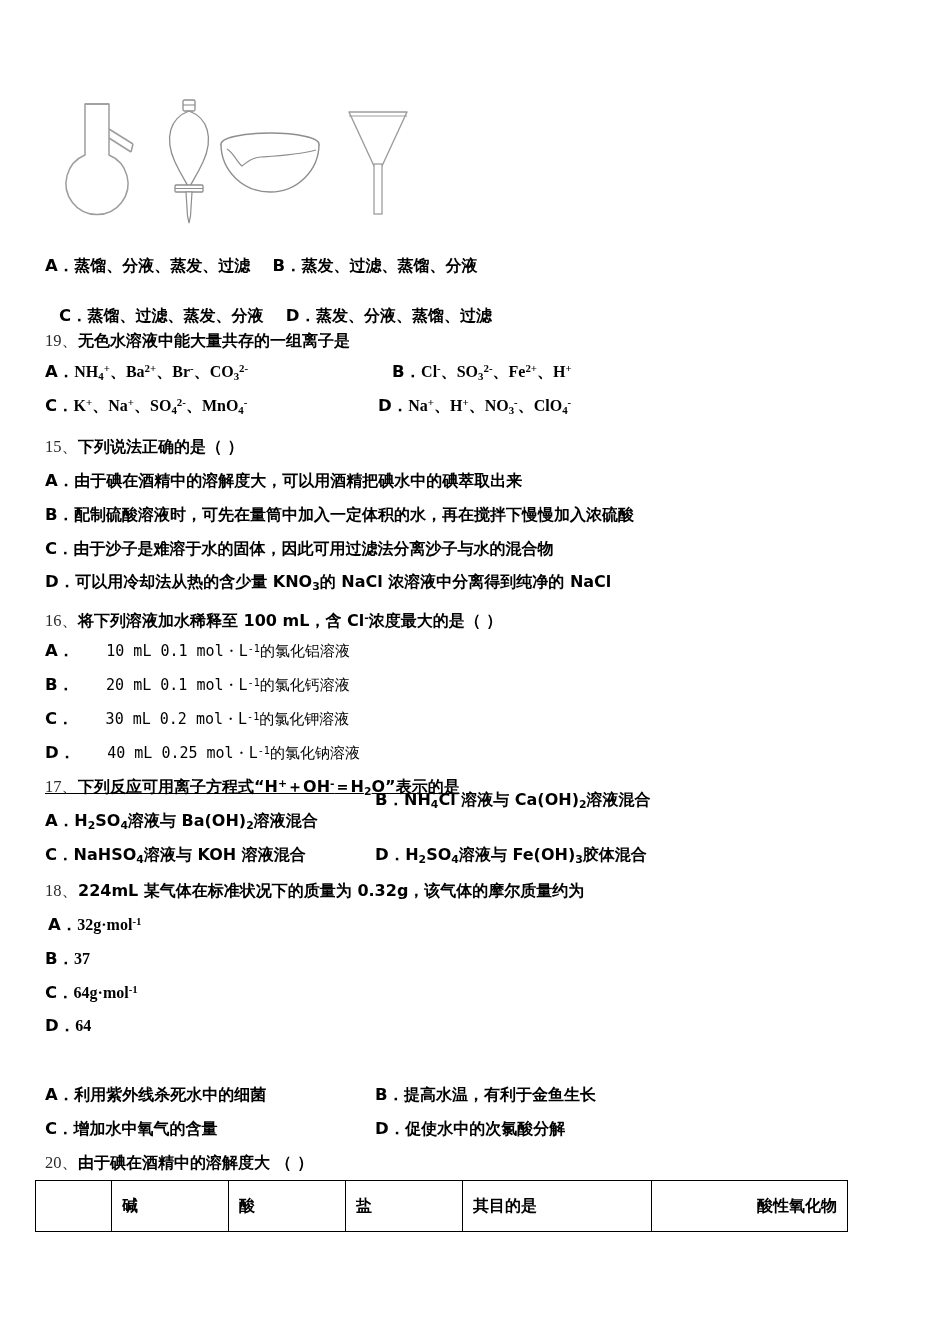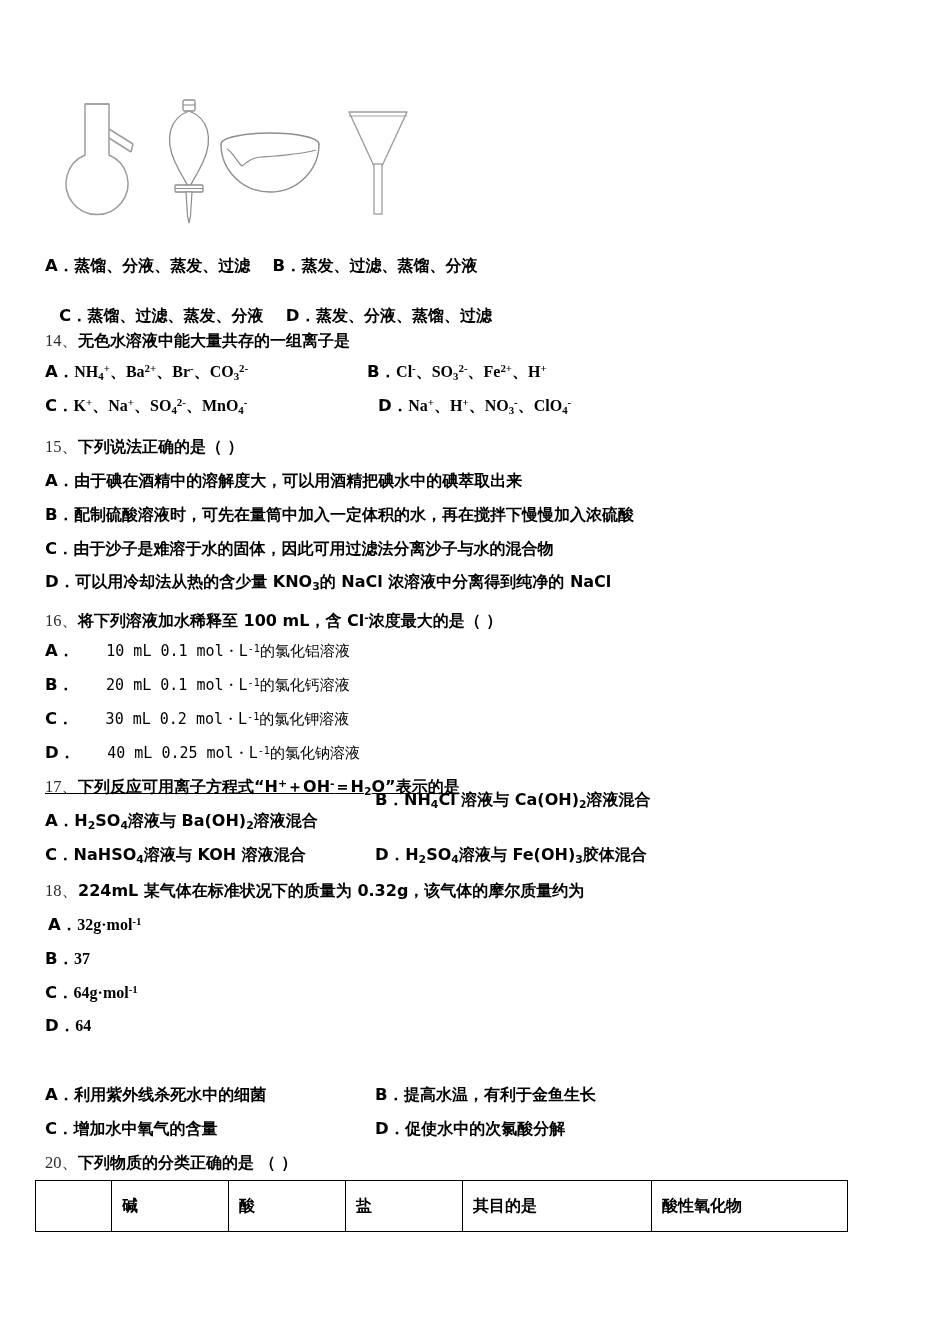--- a/index.html
+++ b/index.html
@@ -72,21 +72,21 @@
     font-size: 16px;
     font-weight: bold;
     font-family: "DejaVu Sans", "Liberation Sans", sans-serif;
     vertical-align: middle;
   }
   .col0 { width: 55px; }
   .col1 { width: 96px; }
   .col2 { width: 96px; }
   .col3 { width: 96px; }
   .col4 { width: 168px; }
-  .col5 { width: 175px; }
+  .col5 { width: 175px; text-align: right; }
 </style>
 </head>
 <body>
 
 <div class="page">
 
   <div class="figure-row">
 
     <div class="apparatus" style="left:0;top:0;width:95px;height:130px;">
       <svg width="95" height="130" viewBox="0 0 95 130">
@@ -133,26 +133,26 @@
     <span style="display:inline-block;width:14px"></span>
     <span class="opt-label cjk">B．</span><span class="qbody cjk">蒸发、过滤、蒸馏、分液</span>
   </div>
   <div class="line" style="left:45px;top:306px;margin-left:14px;">
     <span class="opt-label cjk">C．</span><span class="qbody cjk">蒸馏、过滤、蒸发、分液</span>
     <span style="display:inline-block;width:14px"></span>
     <span class="opt-label cjk">D．</span><span class="qbody cjk">蒸发、分液、蒸馏、过滤</span>
   </div>
 
   <div class="line" style="left:45px;top:331px;">
-    <span class="qnum">14、</span><span class="qbody cjk">无色水溶液中能大量共存的一组离子是</span>
+    <span class="qnum">19、</span><span class="qbody cjk">无色水溶液中能大量共存的一组离子是</span>
   </div>
   <div class="line" style="left:45px;top:362px;">
     <span class="opt-label cjk">A．</span><span class="qbody">NH<sub>4</sub><sup>+</sup>、Ba<sup>2+</sup>、Br<sup>-</sup>、CO<sub>3</sub><sup>2-</sup></span>
   </div>
-  <div class="line" style="left:367px;top:362px;">
+  <div class="line" style="left:392px;top:362px;">
     <span class="opt-label cjk">B．</span><span class="qbody">Cl<sup>-</sup>、SO<sub>3</sub><sup>2-</sup>、Fe<sup>2+</sup>、H<sup>+</sup></span>
   </div>
   <div class="line" style="left:45px;top:396px;">
     <span class="opt-label cjk">C．</span><span class="qbody">K<sup>+</sup>、Na<sup>+</sup>、SO<sub>4</sub><sup>2-</sup>、MnO<sub>4</sub><sup>-</sup></span>
   </div>
   <div class="line" style="left:378px;top:396px;">
     <span class="opt-label cjk">D．</span><span class="qbody">Na<sup>+</sup>、H<sup>+</sup>、NO<sub>3</sub><sup>-</sup>、ClO<sub>4</sub><sup>-</sup></span>
   </div>
 
   <div class="line" style="left:45px;top:437px;">
@@ -226,21 +226,21 @@
     <span class="opt-label cjk">B．</span><span class="qbody cjk">提高水温，有利于金鱼生长</span>
   </div>
   <div class="line" style="left:45px;top:1119px;">
     <span class="opt-label cjk">C．</span><span class="qbody cjk">增加水中氧气的含量</span>
   </div>
   <div class="line" style="left:375px;top:1119px;">
     <span class="opt-label cjk">D．</span><span class="qbody cjk">促使水中的次氯酸分解</span>
   </div>
 
   <div class="line" style="left:45px;top:1153px;">
-    <span class="qnum">20、</span><span class="qbody cjk">下列物质的分类正确的是  （      ）</span>
+    <span class="qnum">20、</span><span class="qbody cjk">由于碘在酒精中的溶解度大  （      ）</span>
   </div>
 
   <table class="class-table">
     <tbody>
         <tr>
       <td class="col0"></td>
       <td class="col1">碱</td>
       <td class="col2">酸</td>
       <td class="col3">盐</td>
       <td class="col4">其目的是</td>

